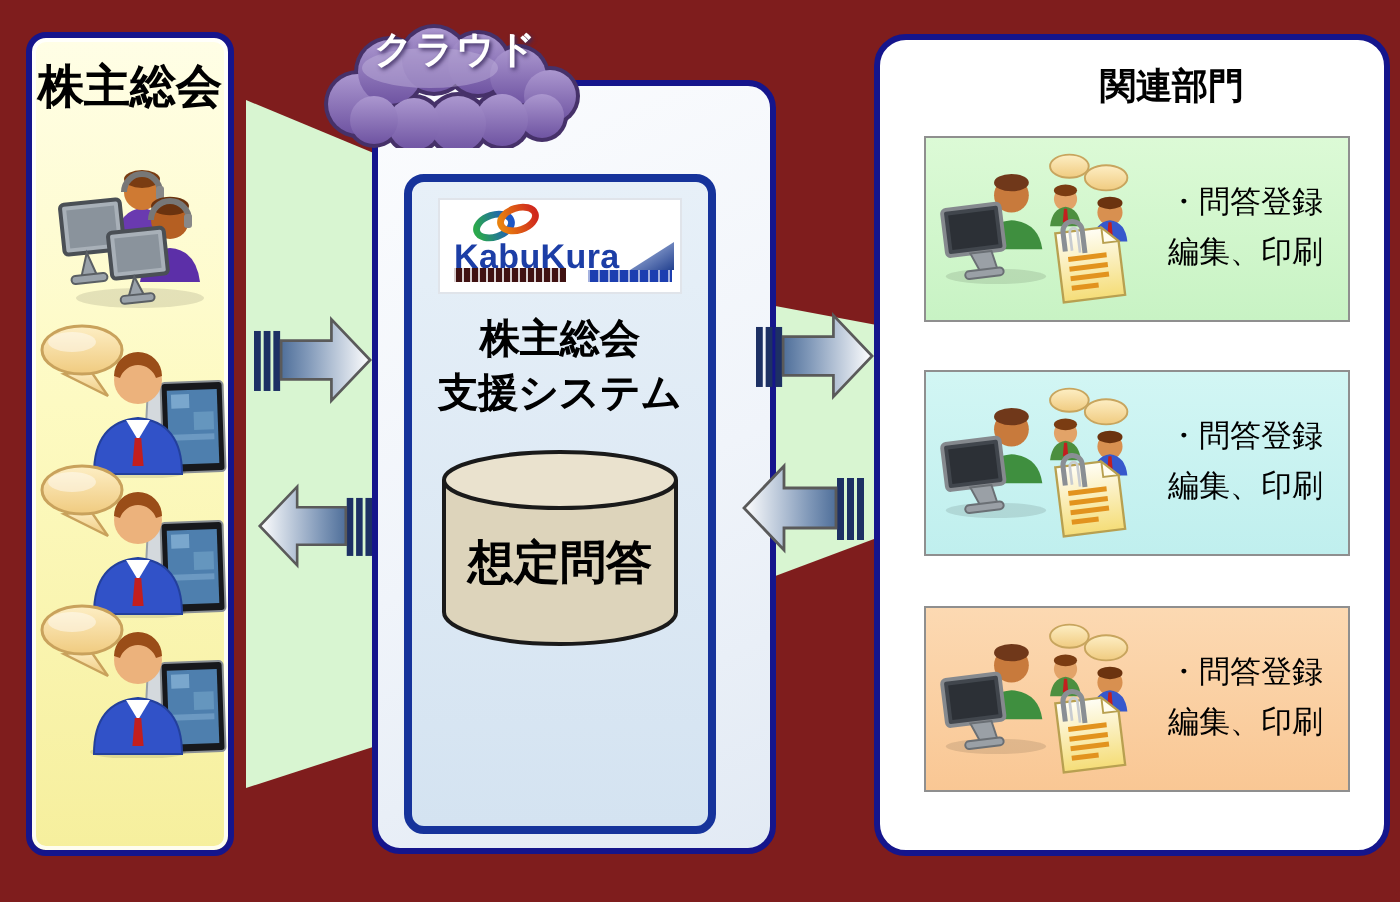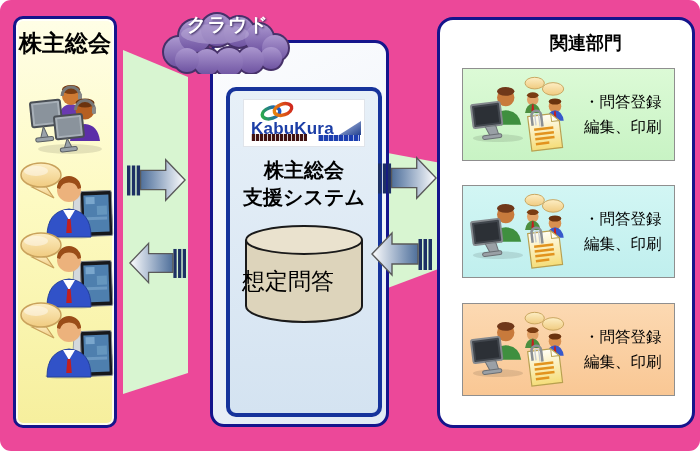--- a/index.html
+++ b/index.html
@@ -1,18 +1,18 @@
 <!DOCTYPE html>
 <html><head>
 <meta charset="utf-8">
 <style>
   html,body{margin:0;padding:0;background:#fff;}
   #canvas{
     position:relative;width:700px;height:451px;overflow:hidden;
-    font-family:"Liberation Sans","DejaVu Sans",sans-serif;background:#ec4899;border-radius:11px;
+    font-family:"Liberation Sans","DejaVu Sans",sans-serif;background:#7f1d1d;
   }
   #canvas *{box-sizing:border-box;}
   .abs{position:absolute;}
   svg{display:block;}
 
   
   #beams{left:0;top:0;z-index:0;}
   .arrow{z-index:2;}
   .arrow.flip{transform:scaleX(-1);}
 
@@ -33,24 +33,23 @@
   
   .cloud{left:155px;top:10px;width:146px;height:64px;z-index:4;}
   .cloud-label{
     left:155px;top:12px;width:146px;z-index:5;text-align:center;
     font-size:19px;font-weight:bold;color:#fff;letter-spacing:1px;
     text-shadow:1px 1px 2px #3a2a5e;
   }
 
   
   .center-panel{
-    left:186px;top:40px;width:179px;height:387px;z-index:1;
+    left:186px;top:40px;width:202px;height:387px;z-index:1;
     border:3px solid #15158c;border-radius:14px;
     background:linear-gradient(155deg,#fbfcfe 0%,#f0f4fa 55%,#e2eaf4 100%);
-    margin-left:24px;
   }
   .center-inner{
     position:absolute;left:13px;top:44px;width:156px;height:330px;
     border:4px solid #16339b;border-radius:10px;
     background:linear-gradient(180deg,#e7f0f8 0%,#d4e3f1 100%);
   }
   .logo-box{
     position:relative;width:122px;height:48px;margin:8px auto 0;
     background:#fff;border:1px solid #e0e4ea;
   }
@@ -67,22 +66,22 @@
   .logo-bar-blue{
     position:absolute;right:4px;bottom:5px;width:42px;height:6px;background:#1c3eb0;
     background-image:repeating-linear-gradient(90deg,rgba(255,255,255,.6) 0 1px,transparent 1px 5px);
   }
   .system-title{
     margin-top:10px;text-align:center;font-size:20px;font-weight:bold;
     color:#000;line-height:27px;
   }
   .cylinder{position:relative;width:124px;height:108px;margin:11px auto 0;}
   .cylinder-label{
-    position:absolute;left:0;right:0;top:44px;text-align:left;
-    font-size:23px;font-weight:normal;color:#000;
+    position:absolute;left:0;right:0;top:44px;text-align:center;
+    font-size:23px;font-weight:bold;color:#000;
   }
 
   
   .right-panel{
     left:437px;top:17px;width:258px;height:411px;z-index:1;
     border:3px solid #15158c;border-radius:16px;background:#fff;
   }
   .right-title{margin-top:11px;text-align:center;font-size:18px;font-weight:bold;color:#000;padding-left:40px;}
   .dept{
     position:absolute;left:22px;width:213px;height:93px;

